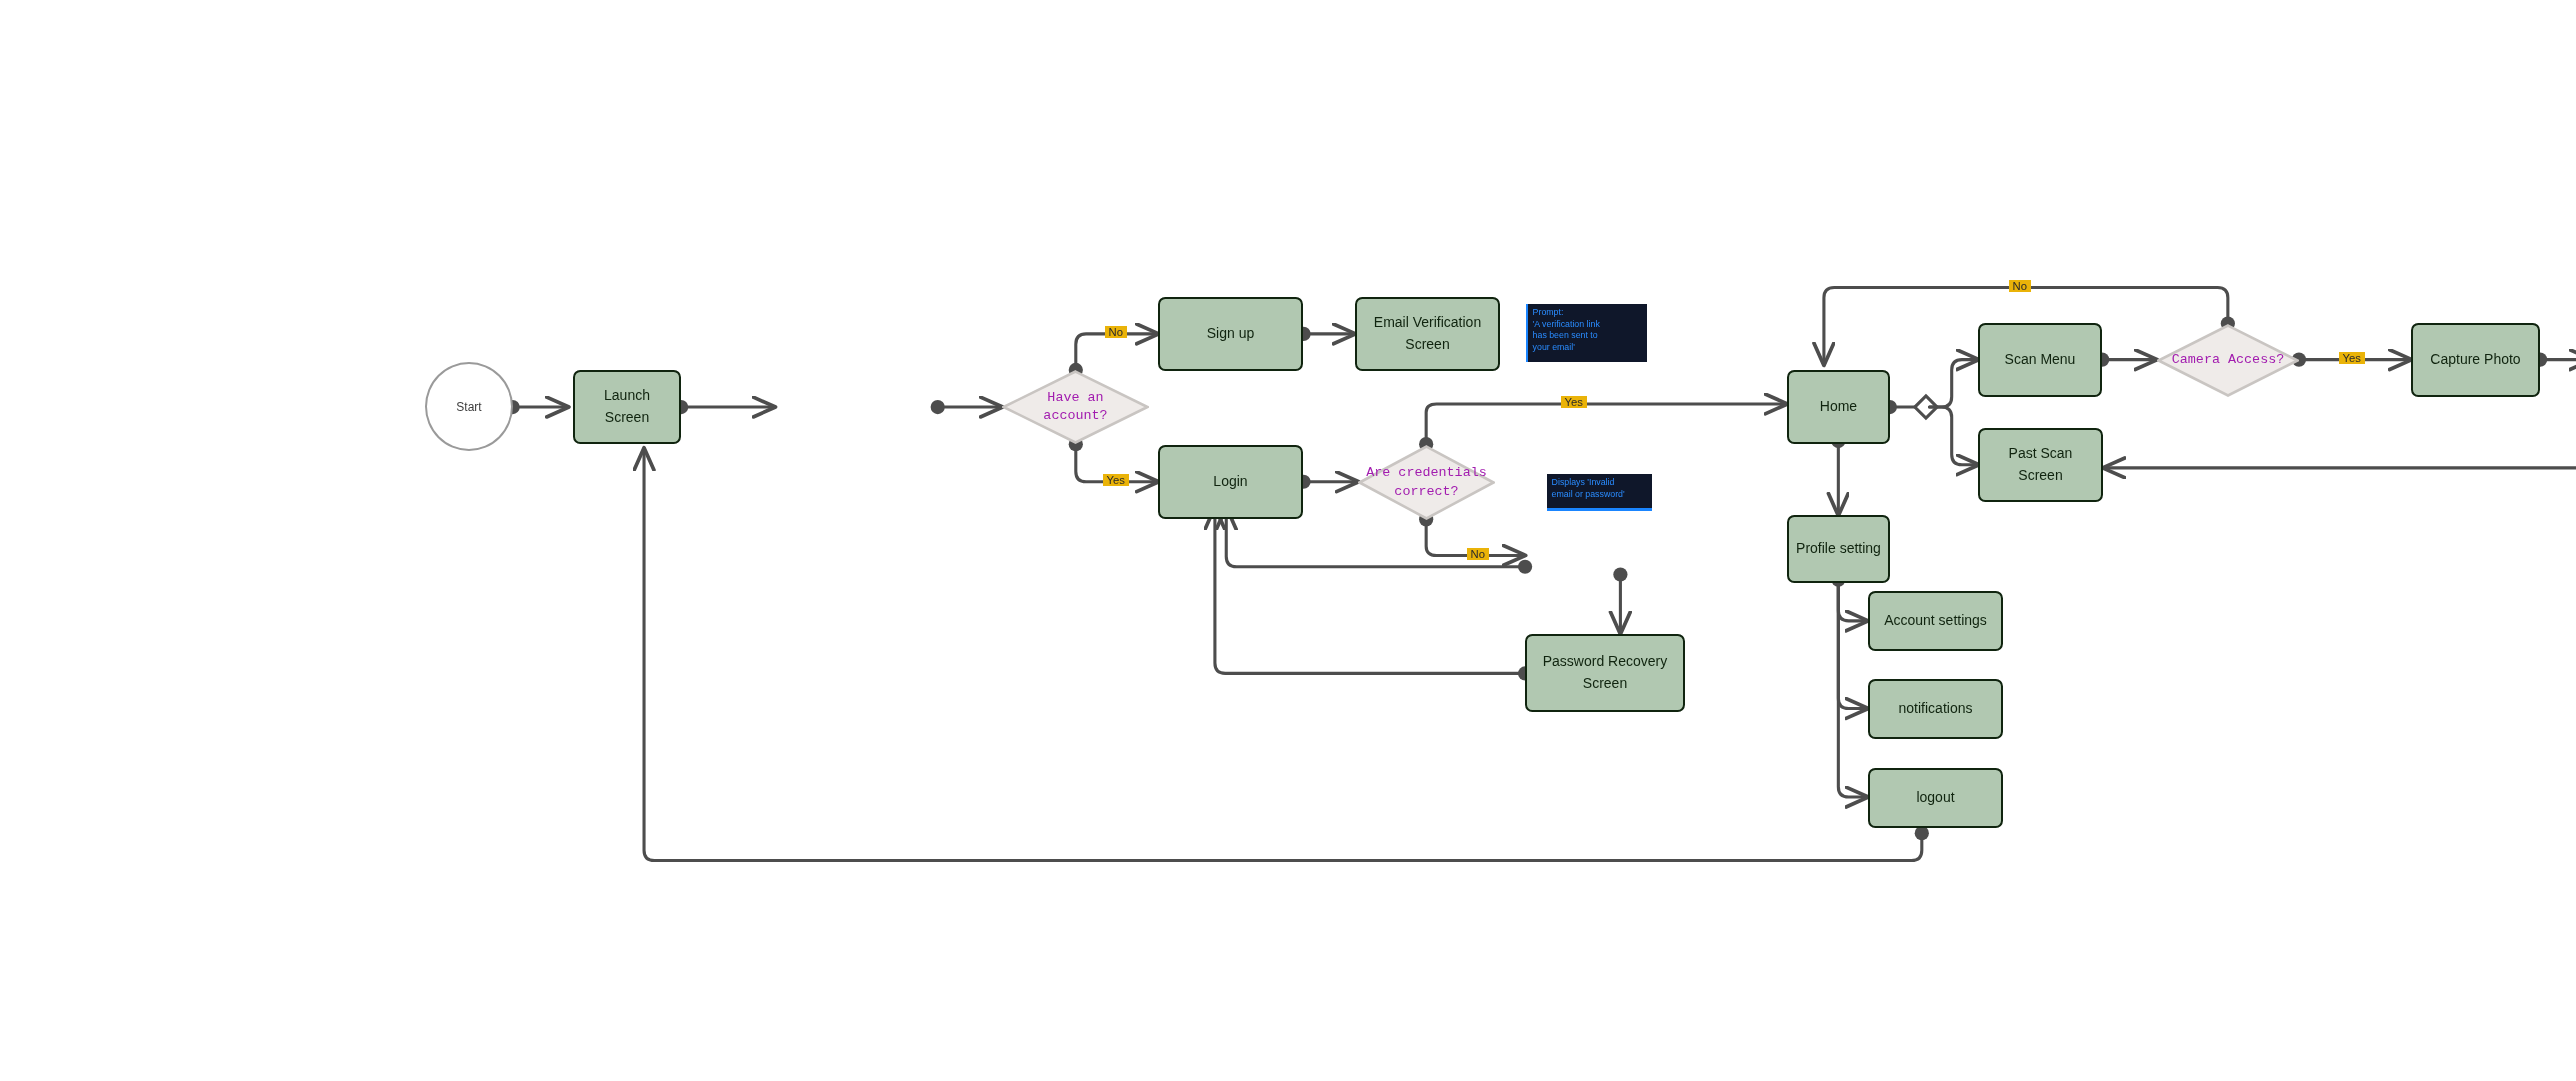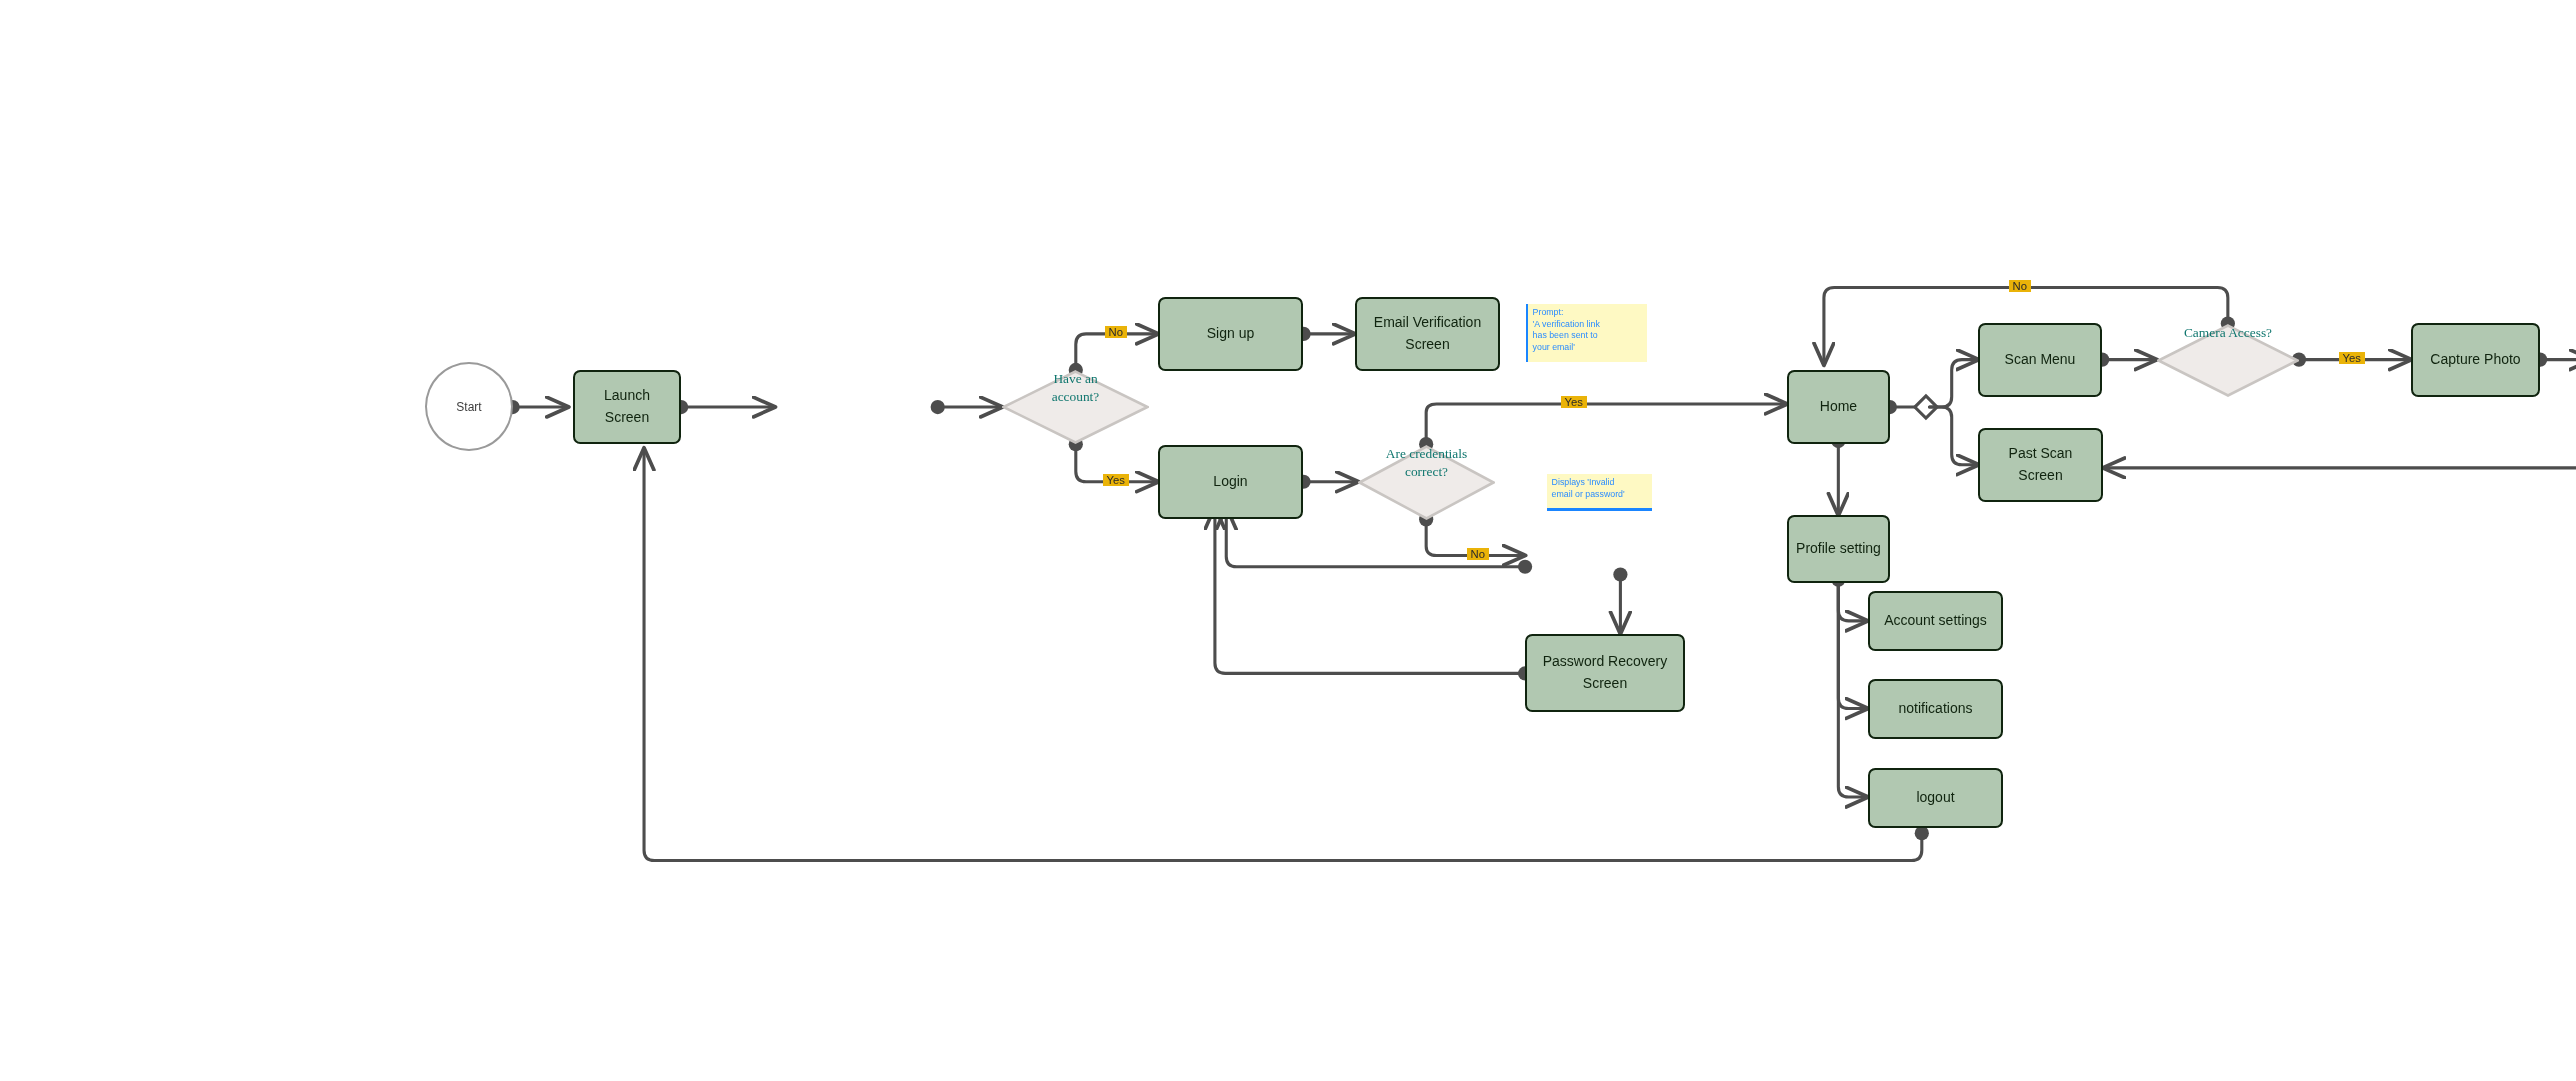--- a/index.html
+++ b/index.html
@@ -54,30 +54,31 @@
   .decision-shape {
     position: absolute;
     left: 0; top: 0;
     width: 100%; height: 100%;
   }
   .decision-label {
     position: absolute;
     left: 0; top: 0;
     width: 100%; height: 100%;
     display: flex;
+    align-items: center;
     justify-content: center;
     text-align: center;
     font-size: 13.4px;
     line-height: 1.35;
-    color: #0f766e;
-    font-family: Liberation Serif, serif;
+    color: #a21caf;
+    font-family: Liberation Mono, monospace;
   }
   .note {
     position: absolute;
-    background: #fef9c3;
+    background: #0f172a;
     border-left: 2.6px solid #1a85ff;
     color: #2a8cff;
     font-size: 8.8px;
     line-height: 1.33;
     padding: 3.1px 4.1px 3.6px 4.6px;
     box-sizing: border-box;
     font-family: "Liberation Sans", sans-serif;
     white-space: pre-line;
   }
   .note.underline-style {

